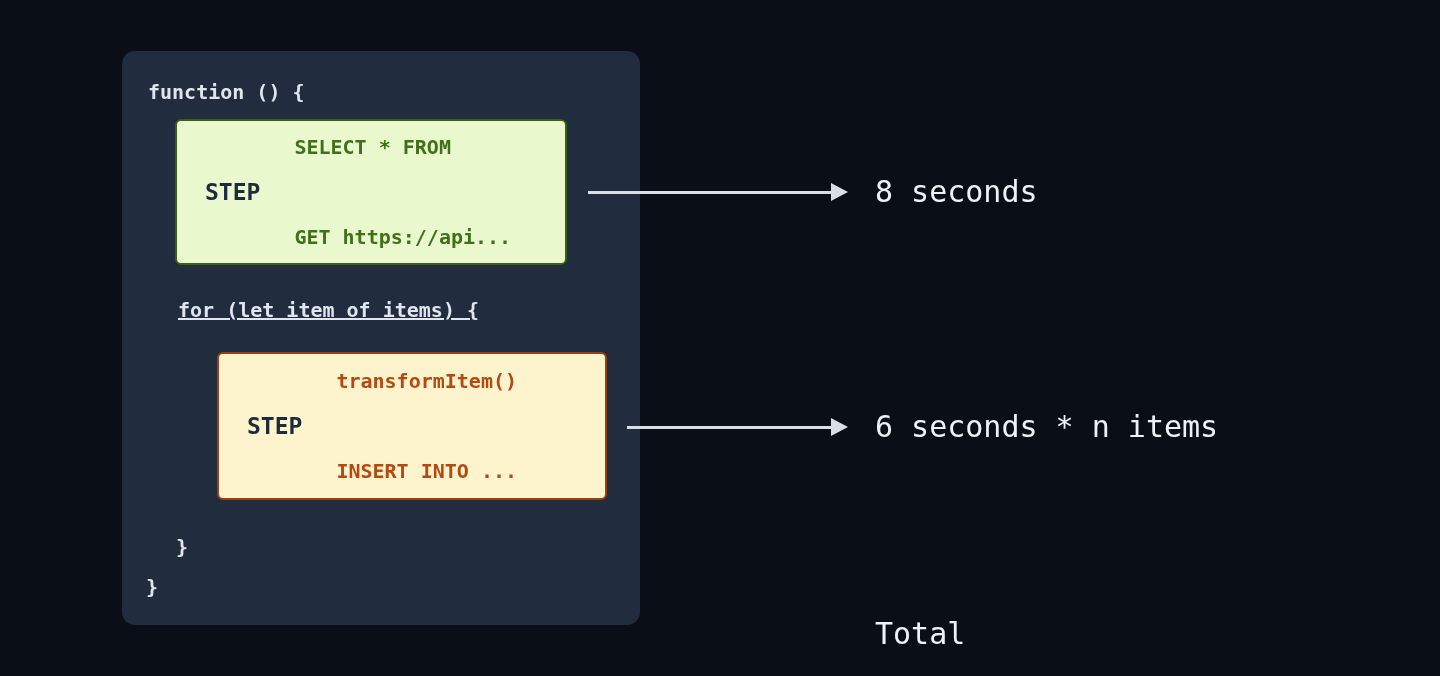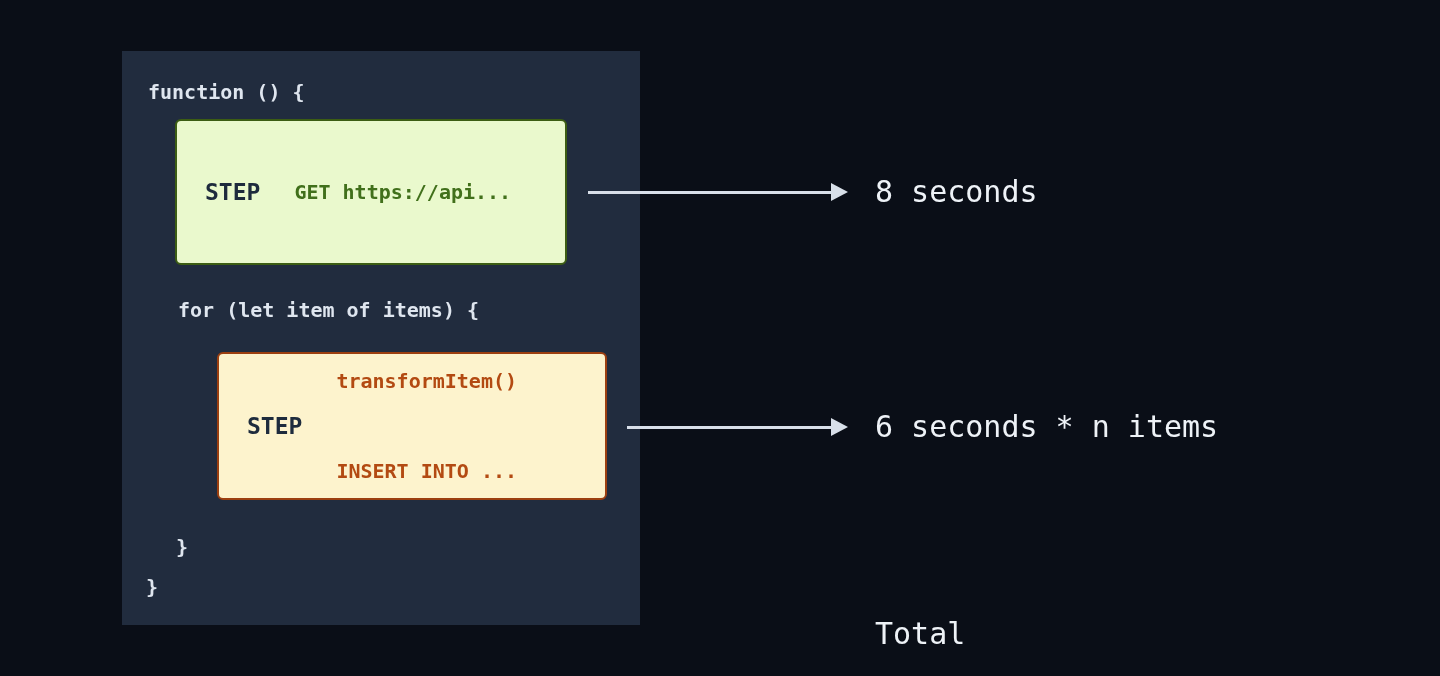--- a/index.html
+++ b/index.html
@@ -9,33 +9,33 @@
     position: relative;
     overflow: hidden;
     font-family: "DejaVu Sans Mono", "Liberation Mono", monospace;
   }
 
   .panel {
     position: absolute;
     left: 122px; top: 51px;
     width: 518px; height: 574px;
     background: var(--panel-bg, #212c3e);
-    border-radius: 0;
+    border-radius: 13px;
   }
 
   .code-line {
     position: absolute;
     font-size: 20px;
     font-weight: bold;
     line-height: 26px;
     color: var(--code-text, #dfe6ef);
     white-space: pre;
   }
   .fn-open  { left: 26px; top: 28px; }
-  .for-open { left: 56px; top: 246px; }
+  .for-open { left: 56px; top: 246px; text-decoration: underline; }
   .for-close{ left: 54px; top: 483px; }
   .fn-close { left: 24px; top: 523px; }
 
   .step-box {
     position: absolute;
     display: flex;
     align-items: center;
     border: 2px solid;
     border-radius: 6px;
   }
@@ -104,20 +104,21 @@
 </head>
 <body>
 
 <div class="panel">
 
   <div class="code-line fn-open">function () {</div>
 
   <div class="step-box step1">
     <span class="step-label">STEP</span>
     <div class="step-code">
+      <div>SELECT * FROM</div>
       <div>GET https://api...</div>
     </div>
   </div>
 
   <div class="code-line for-open">for (let item of items) {</div>
 
   <div class="step-box step2">
     <span class="step-label">STEP</span>
     <div class="step-code">
       <div>transformItem()</div>

